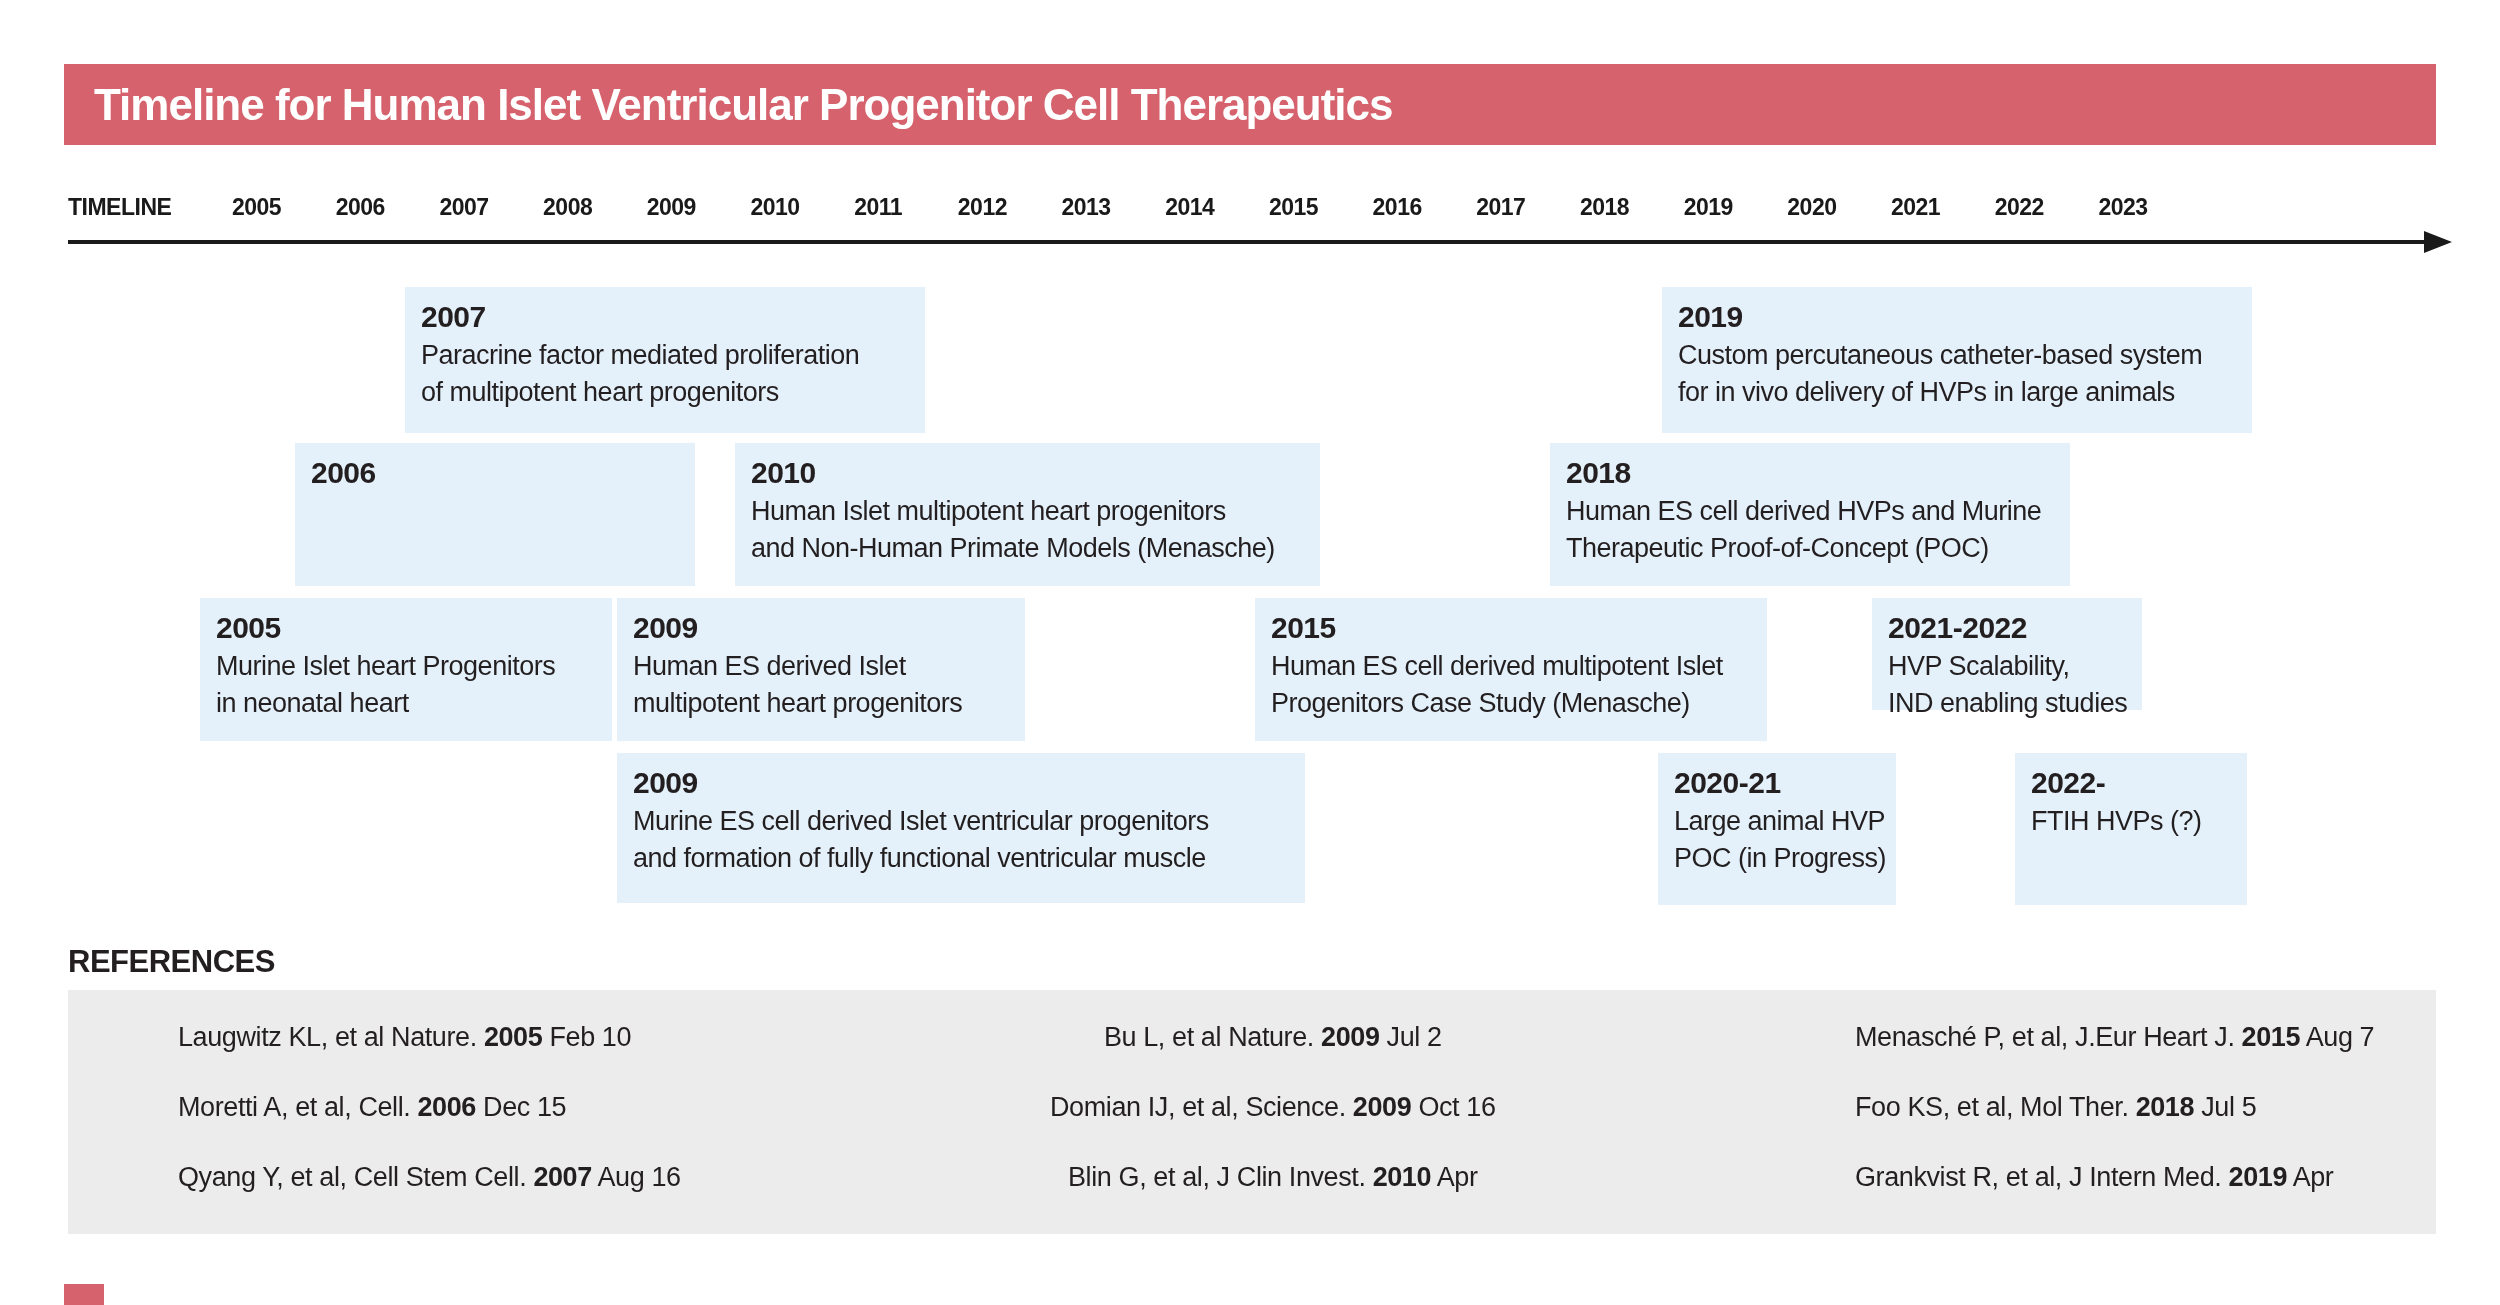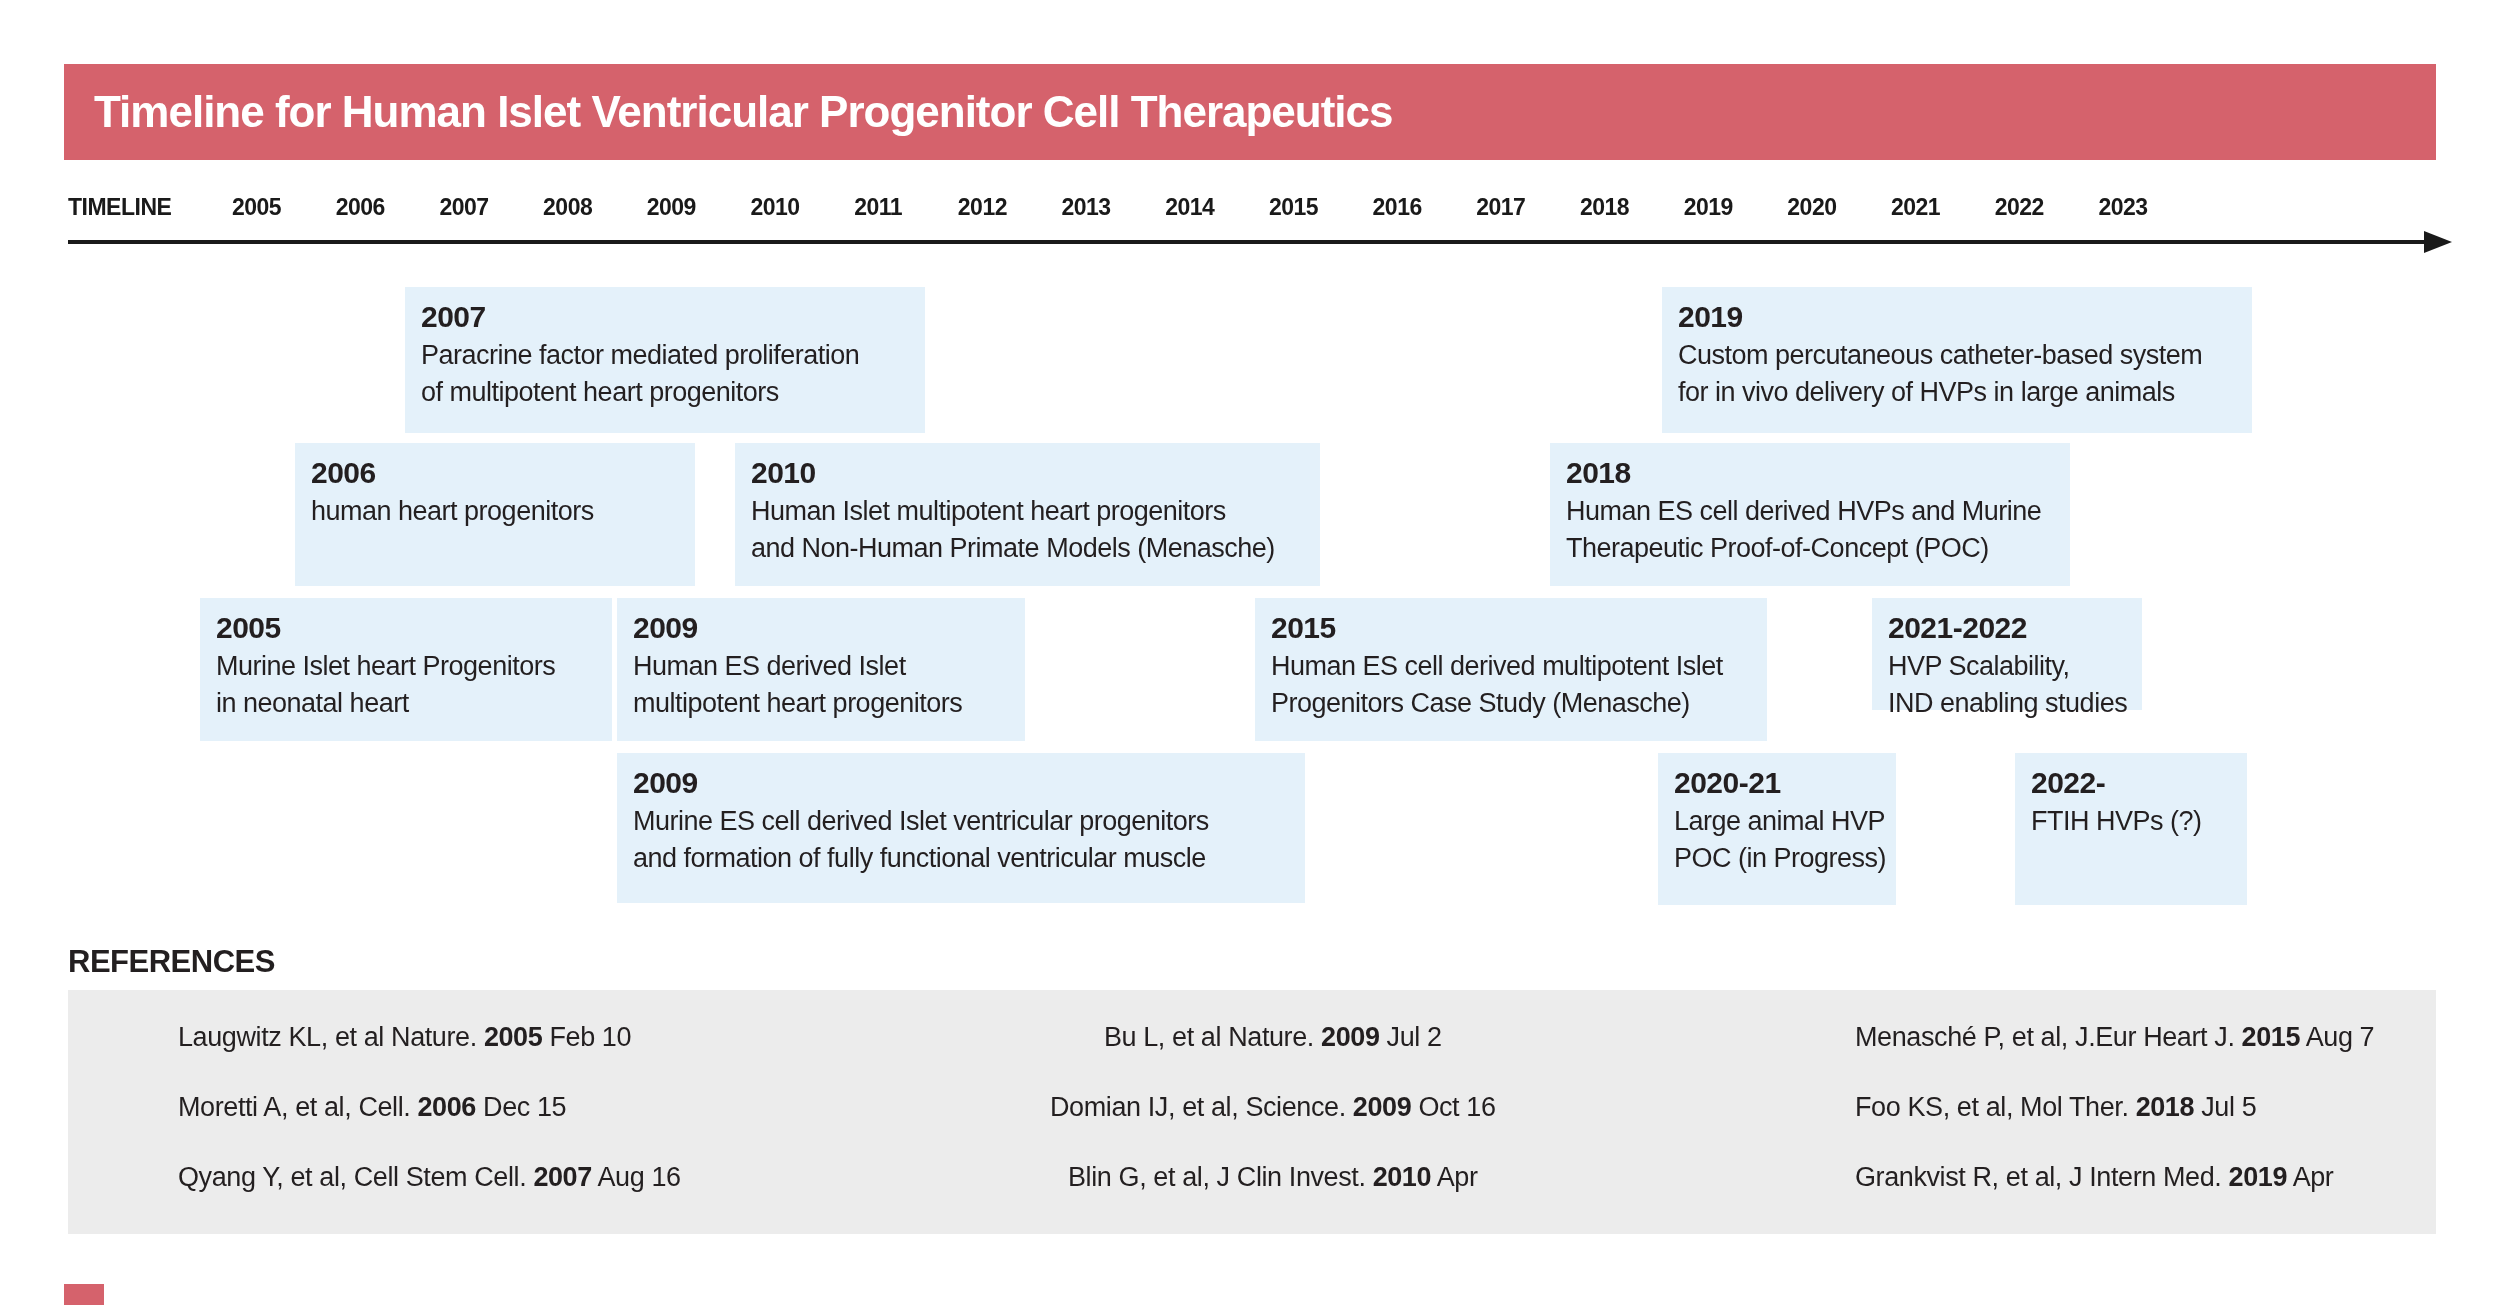--- a/index.html
+++ b/index.html
@@ -1,19 +1,19 @@
 <!DOCTYPE html>
 <html><head>
 <meta charset="utf-8">
 <style>
   html,body{margin:0;padding:0;background:#fff;}
   .page{position:relative;width:2500px;height:1305px;background:#ffffff;
         font-family:"Liberation Sans",sans-serif;color:#231f20;overflow:hidden;}
 
-  .titlebar{position:absolute;left:64px;top:64px;width:2372px;height:96px;
+  .titlebar{position:absolute;left:64px;top:64px;width:2372px;height:81px;
             background:#d5626c;display:flex;align-items:center;
             padding-left:30px;box-sizing:border-box;}
   .titlebar h1{margin:0;color:#ffffff;font-size:44px;font-weight:bold;letter-spacing:-1px;}
 
   .axisrow{position:absolute;left:68px;top:194px;display:flex;
            font-size:23px;font-weight:bold;letter-spacing:-0.5px;color:#1a1a1a;white-space:nowrap;}
   .axislabel{width:164px;}
   .year{width:103.7px;}
 
   .axisline{position:absolute;left:68px;top:240px;width:2360px;height:4px;background:#1a1a1a;}
@@ -75,21 +75,20 @@
   </div>
 
   <div class="ebox" style="left:1662px;top:287px;width:590px;height:146px">
     <div class="yr">2019</div>
     <div class="ln">Custom percutaneous catheter-based system</div>
     <div class="ln">for in vivo delivery of HVPs in large animals</div>
   </div>
 
   <div class="ebox" style="left:295px;top:443px;width:400px;height:143px">
     <div class="yr">2006</div>
-    <div class="ln">human heart progenitors</div>
   </div>
 
   <div class="ebox" style="left:735px;top:443px;width:585px;height:143px">
     <div class="yr">2010</div>
     <div class="ln">Human Islet multipotent heart progenitors</div>
     <div class="ln">and Non-Human Primate Models (Menasche)</div>
   </div>
 
   <div class="ebox" style="left:1550px;top:443px;width:520px;height:143px">
     <div class="yr">2018</div>

